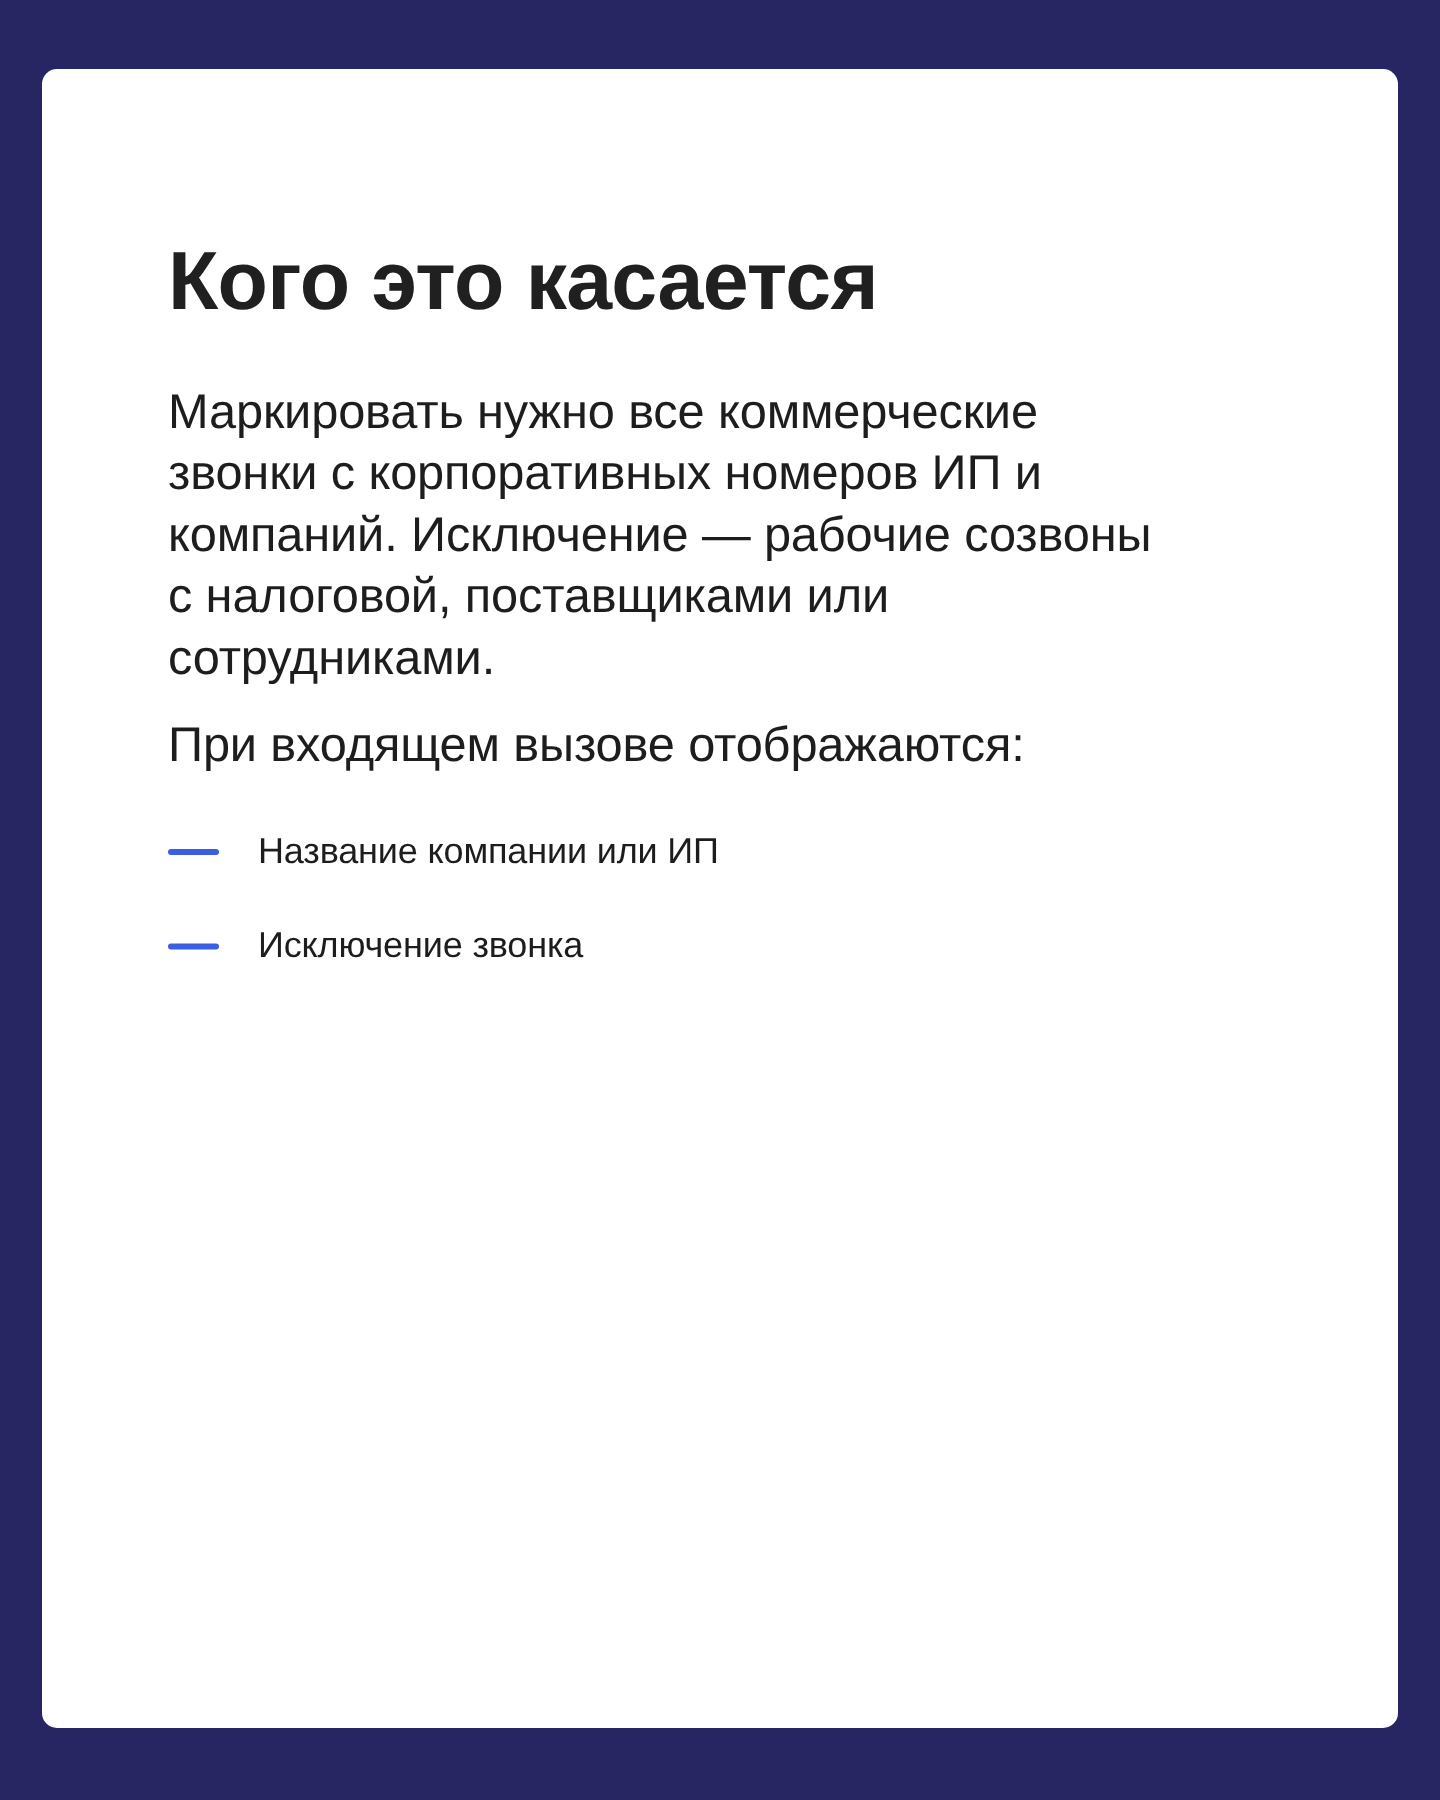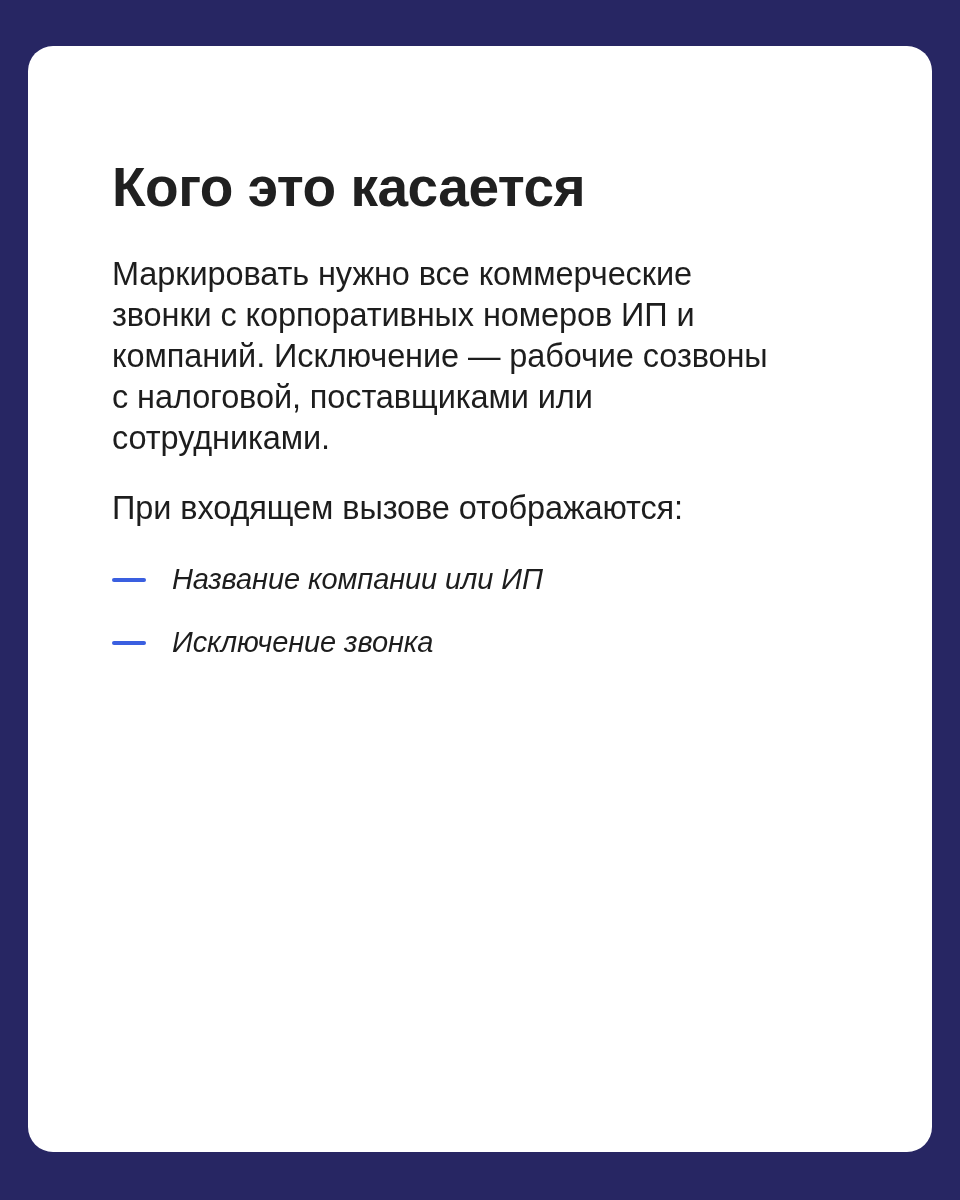--- a/index.html
+++ b/index.html
@@ -22,21 +22,21 @@
     box-sizing: border-box;
   }
 
   .card {
     position: absolute;
     left: 28px;
     top: 46px;
     width: 904px;
     height: 1106px;
     background: #ffffff;
-    border-radius: 25px;
+    border-radius: 10px;
     box-sizing: border-box;
     overflow: hidden;
   }
 
   .card-inner {
     position: absolute;
     left: 84px;
     top: 112px;
     width: 680px;
   }
@@ -54,43 +54,42 @@
   .para {
     font-size: 32.5px;
     font-weight: 400;
     line-height: 41px;
     color: #1d1d1d;
     margin: 0;
     letter-spacing: -0.1px;
   }
 
   .para-main {
-    margin-bottom: 29px;
+    margin-bottom: 17px;
     max-width: 660px;
   }
 
   .para-intro {
     margin-bottom: 30px;
   }
 
   .bullet-list {
     list-style: none;
     margin: 0;
     padding: 0;
   }
 
   .bullet-item {
     position: relative;
     padding-left: 60px;
     margin-bottom: 22px;
-    font-size: 29px;
+    font-size: 24px;
     line-height: 41px;
     color: #1d1d1d;
     letter-spacing: -0.1px;
-    font-style: italic;
   }
 
   .bullet-item:last-child {
     margin-bottom: 0;
   }
 
   .dash-icon {
     position: absolute;
     left: 0;
     top: 19px;

